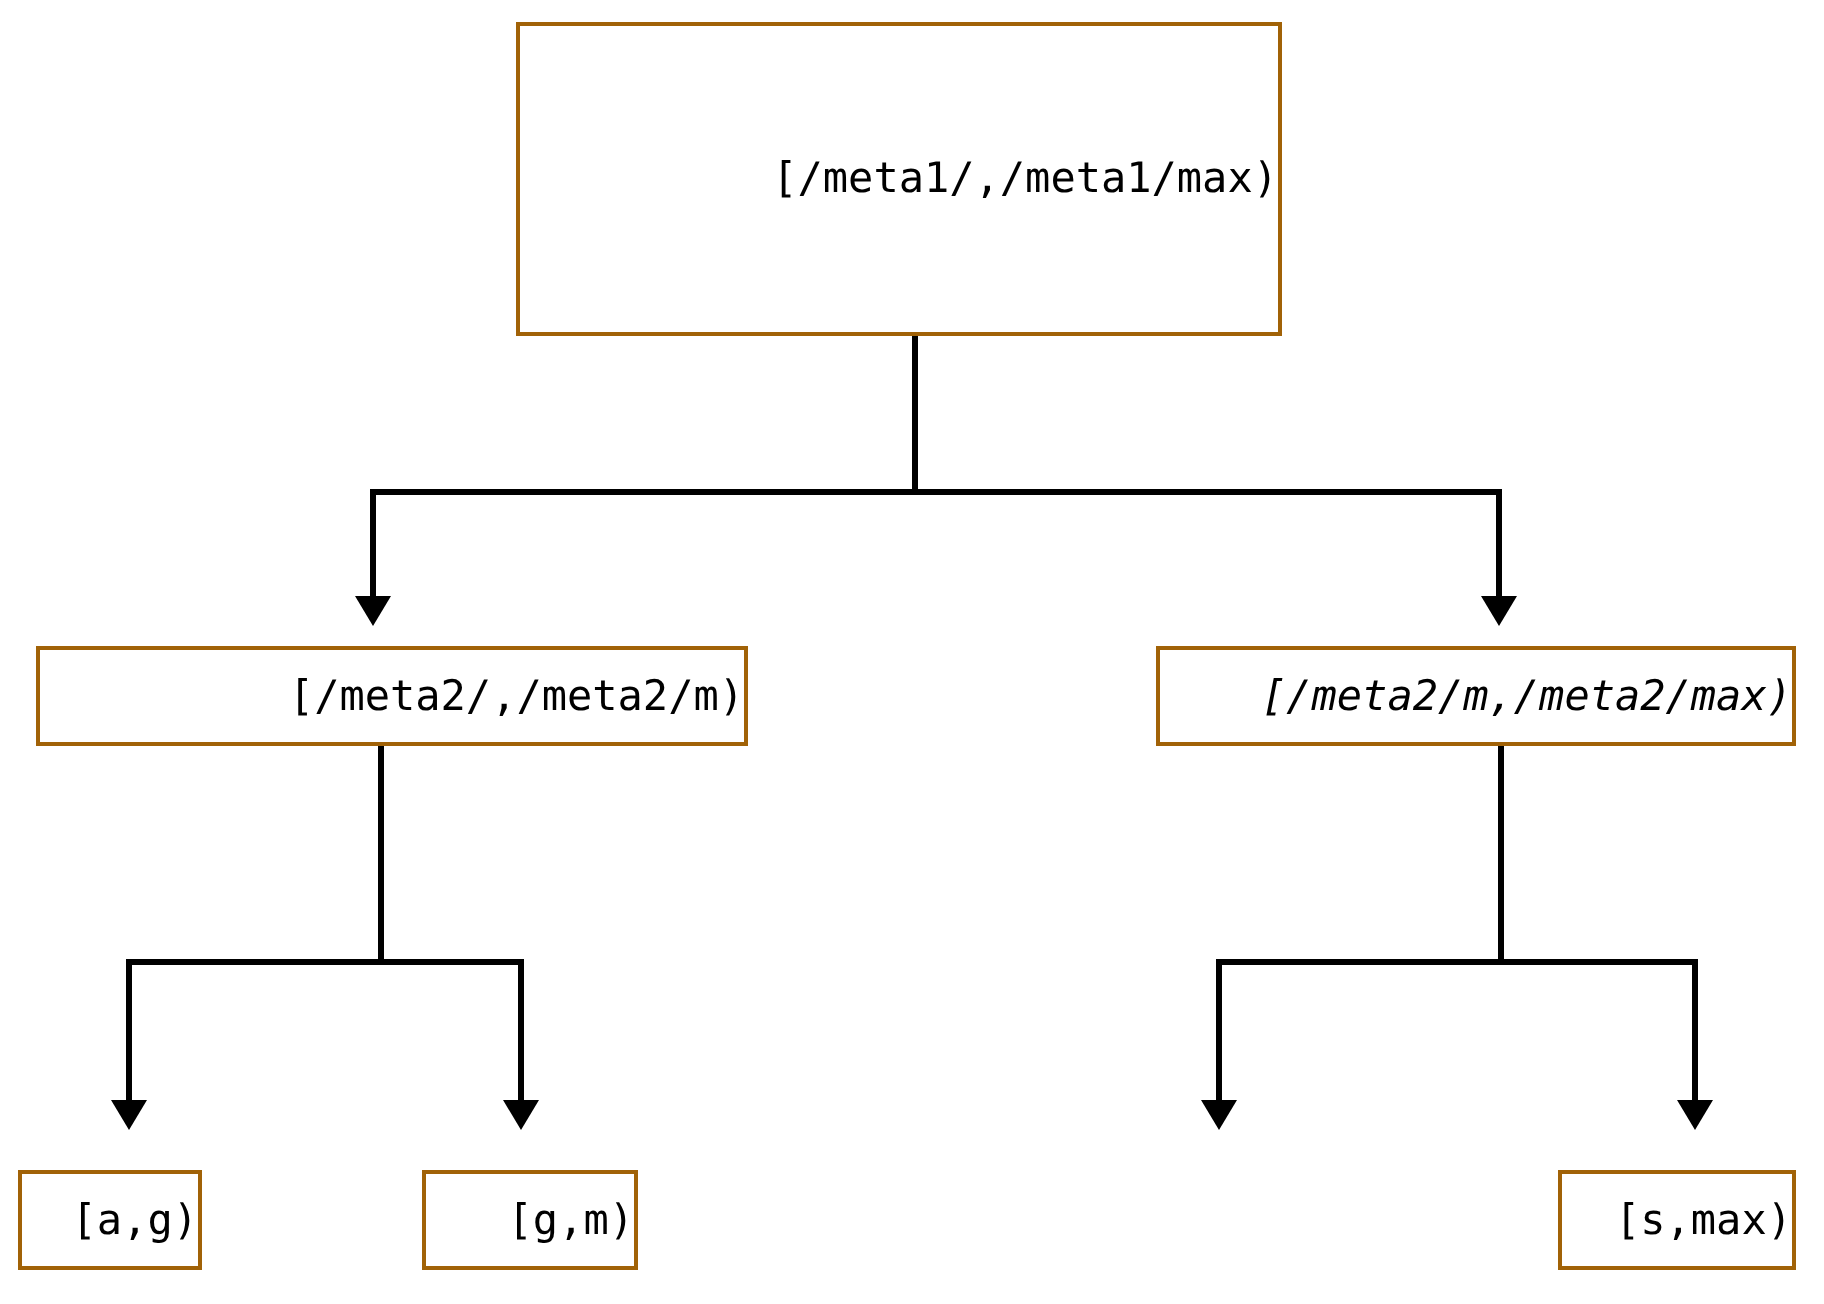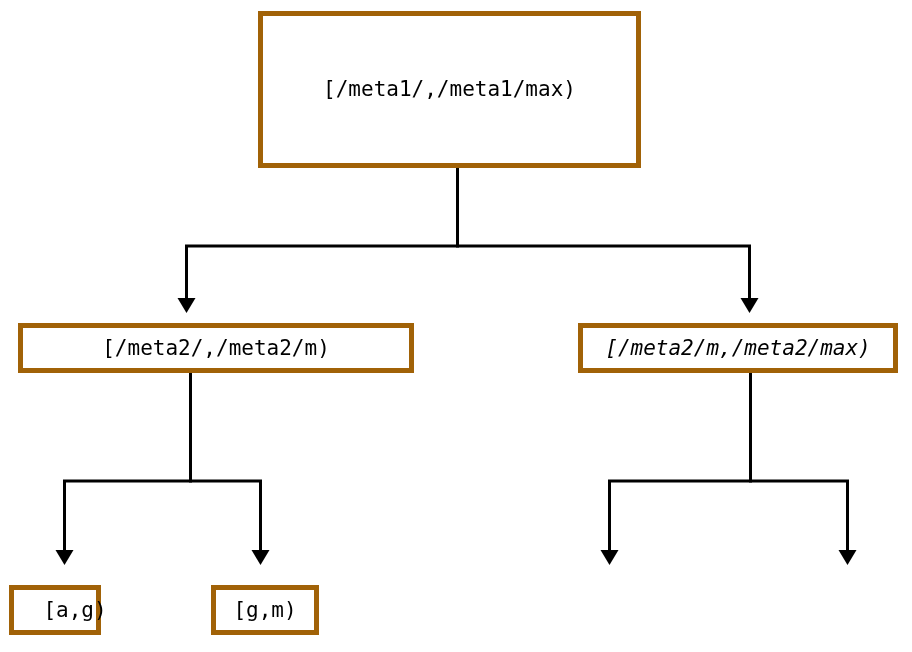--- a/index.html
+++ b/index.html
@@ -24,24 +24,24 @@
     position: absolute;
     left: 0;
     top: 0;
     width: 912px;
     height: 652px;
   }
   .node-box {
     position: absolute;
     box-sizing: border-box;
     background: #ffffff;
-    border: 5px solid #a16207;
+    border: 2px solid #a16207;
     display: flex;
     align-items: center;
-    justify-content: center;
+    justify-content: flex-end;
     z-index: 2;
   }
   .node-label {
     font-family: "DejaVu Sans Mono", monospace;
     color: #000000;
     white-space: pre;
     letter-spacing: 0px;
     line-height: 1;
   }
   .node-root .node-label { font-size: 21px; }
@@ -83,31 +83,34 @@
     <g>
       <path d="M 750.5 373 L 750.5 481 L 847.5 481 L 847.5 550" fill="none" stroke="#000000" stroke-width="3"></path>
       <polygon points="838.5,550 856.5,550 847.5,565" fill="#000000"></polygon>
     </g>
   </svg>
 
   <div class="node-box node-root" style="left:258px; top:11px; width:383px; height:157px;">
     <span class="node-label">[/meta1/,/meta1/max)</span>
   </div>
 
-  <div class="node-box node-mid" style="left:18px; top:323px; width:396px; height:50px;">
+  <div class="node-box node-mid" style="left:18px; top:323px; width:356px; height:50px;">
     <span class="node-label">[/meta2/,/meta2/m)</span>
   </div>
 
   <div class="node-box node-mid" style="left:578px; top:323px; width:320px; height:50px;font-style:italic;">
     <span class="node-label">[/meta2/m,/meta2/max)</span>
   </div>
 
   <div class="node-box node-leaf" style="left:9px; top:585px; width:92px; height:50px;padding-left:40px;">
     <span class="node-label">[a,g)</span>
   </div>
 
   <div class="node-box node-leaf" style="left:211px; top:585px; width:108px; height:50px;">
     <span class="node-label">[g,m)</span>
   </div>
 
 
+  <div class="node-box node-leaf" style="left:779px; top:585px; width:119px; height:50px;">
+    <span class="node-label">[s,max)</span>
+  </div>
 
 </div>
 
 </body></html>

